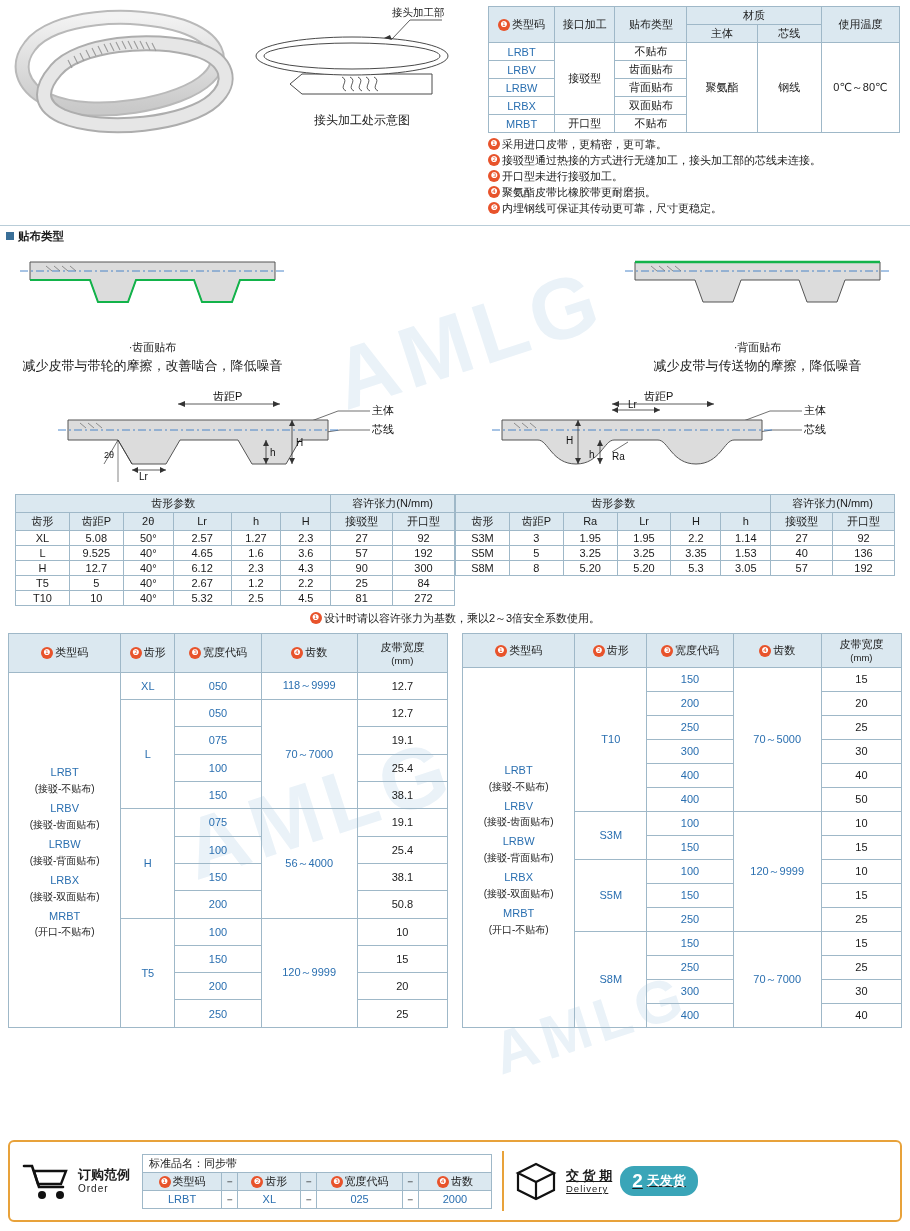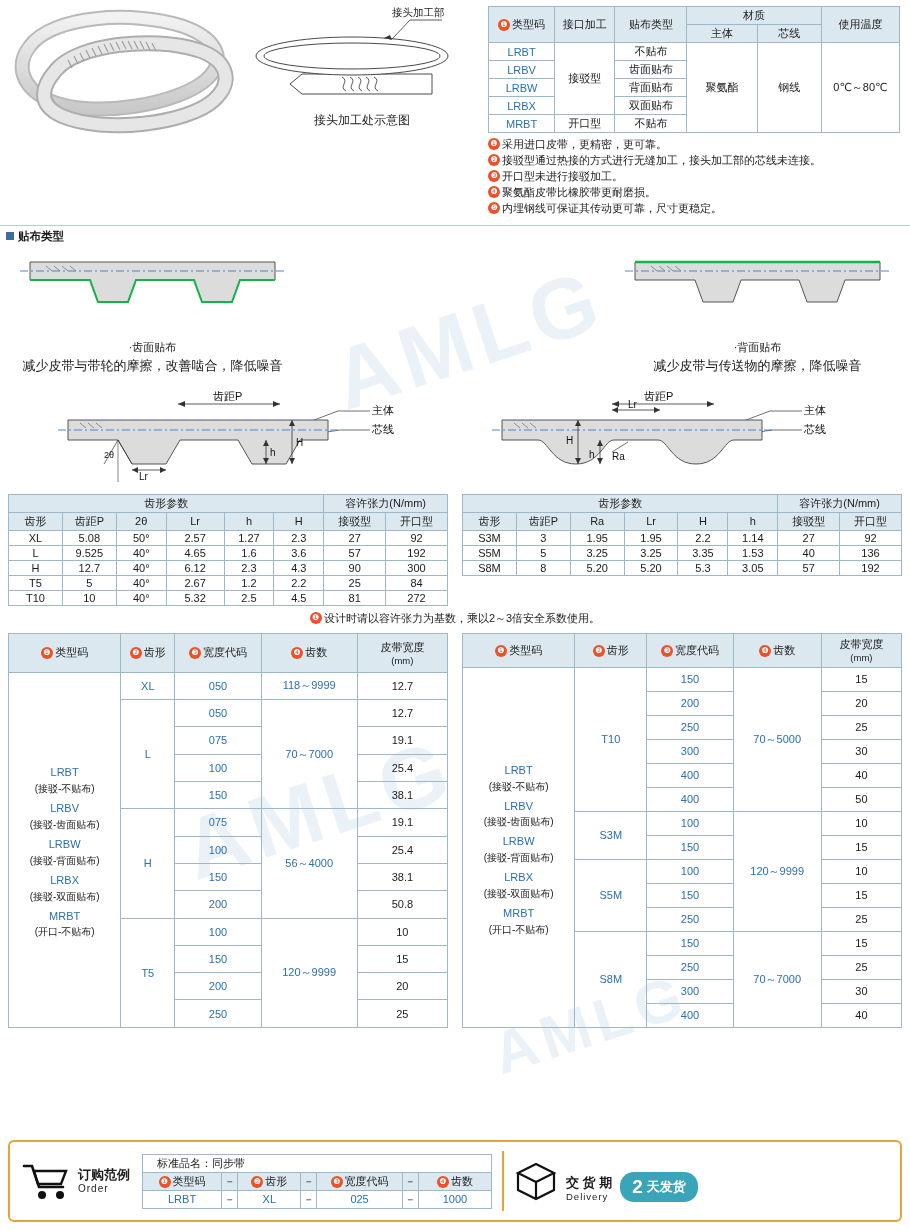--- a/index.html
+++ b/index.html
@@ -75,38 +75,38 @@
 
   
   .cloth-row { display:flex; justify-content:space-between; padding:4px 10px 0 10px; }
   .cloth-col { width:285px; text-align:center; }
   .cloth-col .c-title { font-size:11px; margin-top:16px; }
   .cloth-col .c-desc { font-size:13px; line-height:1.45; margin-top:2px; }
 
   .tooth-row { display:flex; justify-content:space-between; padding:2px 8px 0 8px; }
 
   
-  .param-wrap { display:flex; justify-content:space-between; padding:4px 8px 0 8px; }
+  .param-wrap { display:flex; justify-content:center; padding:4px 8px 0 8px; }
 
   
   .order-wrap { display:flex; justify-content:space-between; padding:6px 8px 0 8px; }
 
   
   .footer {
     position:absolute; left:8px; top:1140px; width:894px; height:82px;
     border:2px solid #e8a23a; border-radius:6px; display:flex; align-items:center;
     background:#fff;
   }
   .foot-order { display:flex; align-items:center; padding-left:10px; }
   .cart { width:52px; height:42px; position:relative; margin-right:6px; }
   .ord-label { font-size:13px; font-weight:bold; line-height:1.15; }
   .ord-label small { display:block; font-size:10px; font-weight:normal; letter-spacing:1px;}
   .divider-v { width:2px; height:60px; background:#e8a23a; margin:0 10px; }
 
-  .delivery { display:flex; align-items:flex-end; }
+  .delivery { display:flex; align-items:center;text-decoration:underline; }
   .box-ico { width:44px; height:42px; position:relative; margin-right:8px;}
   .dl-label { font-size:13px; font-weight:bold; line-height:1.2; }
   .dl-label small { display:block; font-size:9.5px; font-weight:normal; letter-spacing:1px;}
   .days {
     margin-left:8px; background:#3aa5b8; color:#fff; border-radius:14px;
     padding:4px 12px; font-size:13px; font-weight:bold; display:flex; align-items:center;
   }
   .days .num { font-size:19px; margin-right:4px; }
   .qr { width:56px; height:56px; background:
       repeating-conic-gradient(#000 0 25%, #fff 0 50%) 0 0/8px 8px; margin-left:auto;}
@@ -694,41 +694,41 @@
       <div class="ord-label">
         <span>订购范例</span>
         <small>Order</small>
       </div>
     </div>
 
     <div style="margin-left:12px;">
       <table class="t" style="width:350px;">
         <tbody>
               <tr>
-          <td colspan="7" style="text-align:left; padding-left:14px;margin-left:20px;">
+          <td colspan="7" style="text-align:left; padding-left:6px;margin-left:20px;">
             <span>标准品名：</span><span>同步带</span>
           </td>
         </tr>
         <tr class="hdr">
           <td style="width:78px;"><span class="badge">❶</span><span>类型码</span></td>
           <td style="width:14px;">－</td>
           <td style="width:62px;"><span class="badge">❷</span><span>齿形</span></td>
           <td style="width:14px;">－</td>
           <td style="width:84px;"><span class="badge">❸</span><span>宽度代码</span></td>
           <td style="width:14px;">－</td>
           <td style="width:72px;"><span class="badge">❹</span><span>齿数</span></td>
         </tr>
         <tr>
           <td class="blue">LRBT</td>
           <td>－</td>
           <td class="blue">XL</td>
           <td>－</td>
           <td class="blue">025</td>
           <td>－</td>
-          <td class="blue">1000</td>
+          <td class="blue">2000</td>
         </tr>
       </tbody>
           </table>
     </div>
 
     <div class="divider-v"></div>
 
     <div class="delivery">
       <div class="box-ico">
         <svg width="44" height="42" viewBox="0 0 44 42">

